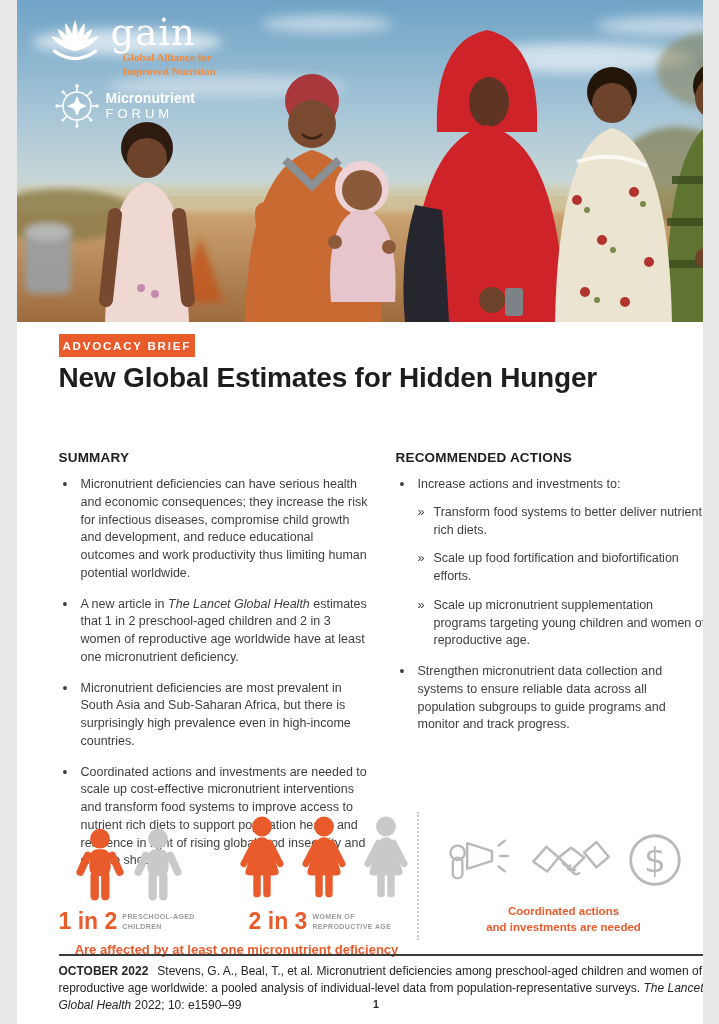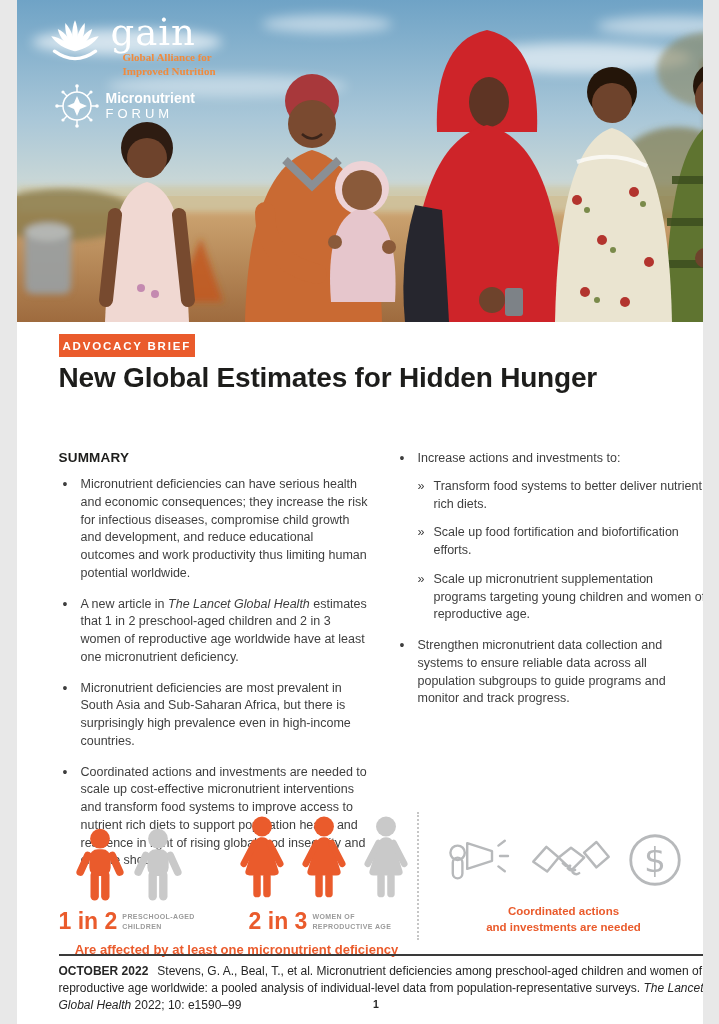--- a/index.html
+++ b/index.html
@@ -243,20 +243,21 @@
     <div class="col">
       <h2>SUMMARY</h2>
       <ul>
           <li><span>Micronutrient deficiencies can have serious health and economic consequences; they increase the risk for infectious diseases, compromise child growth and development, and reduce educational outcomes and work productivity thus limiting human potential worldwide.</span></li>
           <li><span>A new article in </span><em>The Lancet Global Health</em><span> estimates that 1 in 2 preschool-aged children and 2 in 3 women of reproductive age worldwide have at least one micronutrient deficiency.</span></li>
           <li><span>Micronutrient deficiencies are most prevalent in South Asia and Sub-Saharan Africa, but there is surprisingly high prevalence even in high-income countries.</span></li>
           <li><span>Coordinated actions and investments are needed to scale up cost-effective micronutrient interventions and transform food systems to improve access to nutrient rich diets to support population health and resilience in light of rising global food insecurity and climate shocks.</span></li>
         </ul>
     </div>
     <div class="col">
+      <h2>RECOMMENDED ACTIONS</h2>
       <ul>
           <li><span>Increase actions and investments to:</span><ul class="subs">
               <li>Transform food systems to better deliver nutrient rich diets.</li>
               <li>Scale up food fortification and biofortification efforts.</li>
               <li>Scale up micronutrient supplementation programs targeting young children and women of reproductive age.</li>
             </ul></li>
           <li><span>Strengthen micronutrient data collection and systems to ensure reliable data across all population subgroups to guide programs and monitor and track progress.</span></li>
         </ul>
     </div>
   </section>

